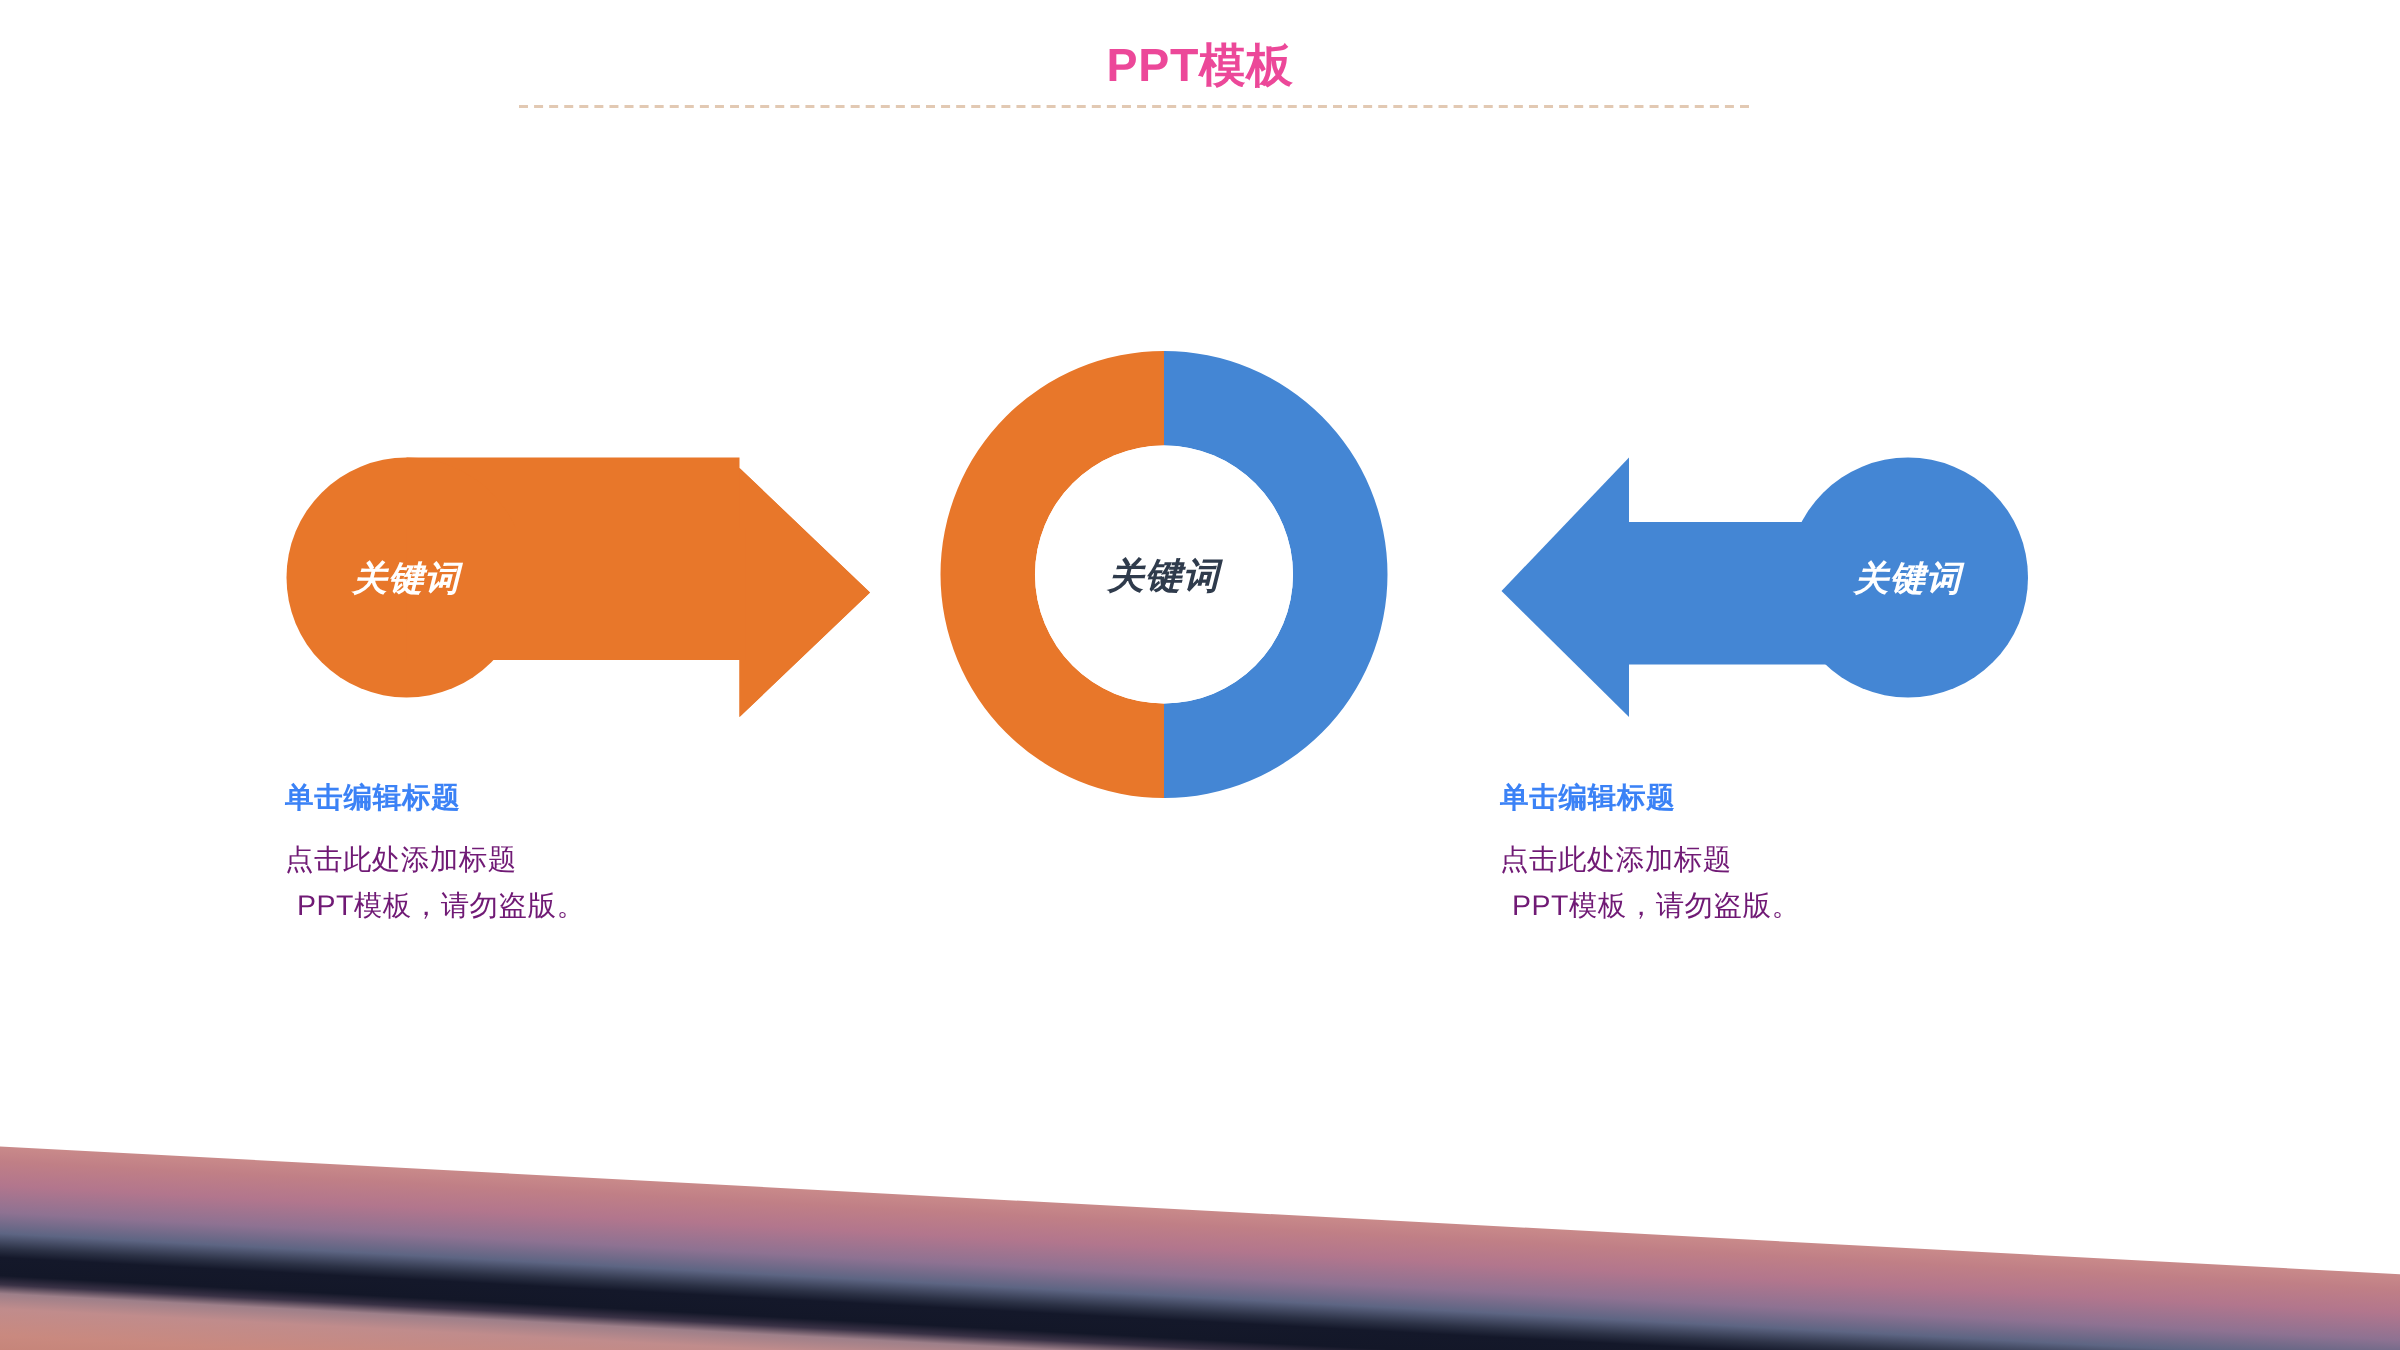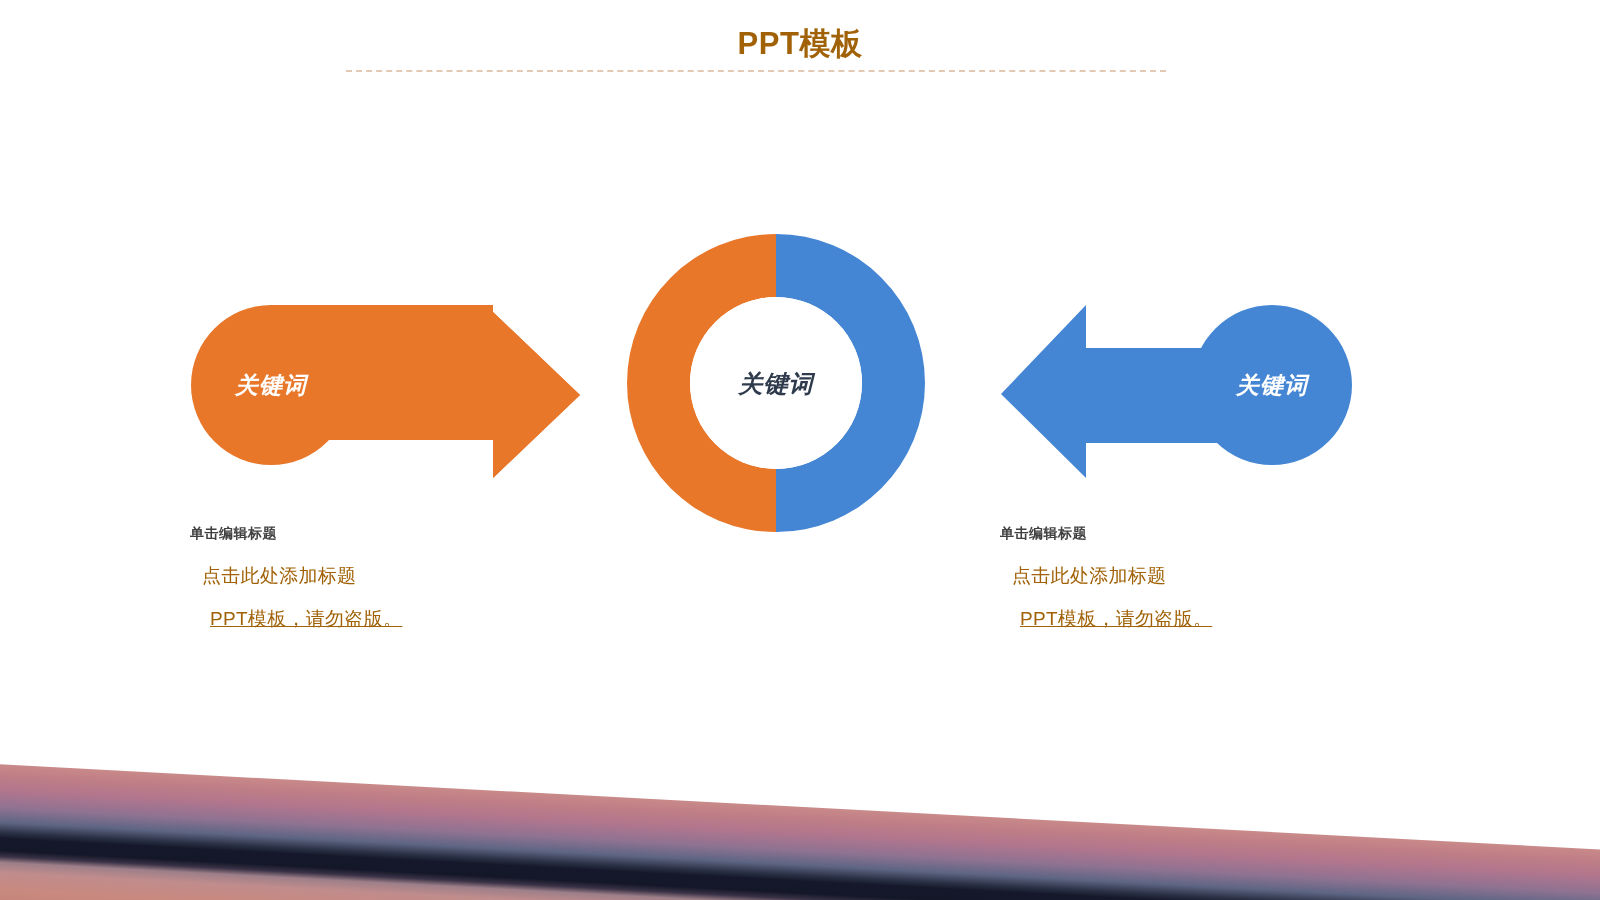--- a/index.html
+++ b/index.html
@@ -29,21 +29,21 @@
   }
   #page-title {
     position: absolute;
     left: 0;
     top: 24px;
     width: 1600px;
     text-align: center;
     font-size: 31px;
     font-weight: bold;
     letter-spacing: 0.5px;
-    color: #a16207;
+    color: #ec4899;
     line-height: 40px;
     white-space: nowrap;
   }
   #title-divider {
     position: absolute;
     left: 346px;
     top: 70px;
     width: 820px;
     height: 0;
     border-top: 2px dashed #D9B89A;
@@ -94,35 +94,35 @@
 
   
   .caption-block {
     position: absolute;
     width: 430px;
   }
   #caption-left  { left: 190px; top: 518px; }
   #caption-right { left: 1000px; top: 518px; }
 
   .caption-heading {
-    font-size: 14px;
+    font-size: 19px;
     font-weight: bold;
-    color: #404040;
+    color: #3b82f6;
     letter-spacing: 0.5px;
     line-height: 30px;
     margin: 0 0 10px 0;
   }
   .caption-line {
     font-size: 19px;
-    color: #a16207;
+    color: #701a75;
     line-height: 31px;
     letter-spacing: 0.3px;
-    margin: 12px;
-  }
-  .caption-line.indent { padding-left: 8px; text-decoration: underline; }
+    margin: 0;
+  }
+  .caption-line.indent { padding-left: 8px; }
 
   
   #bottom-band {
     position: absolute;
     left: 0;
     top: 760px;
     width: 1600px;
     height: 140px;
     overflow: hidden;
   }

